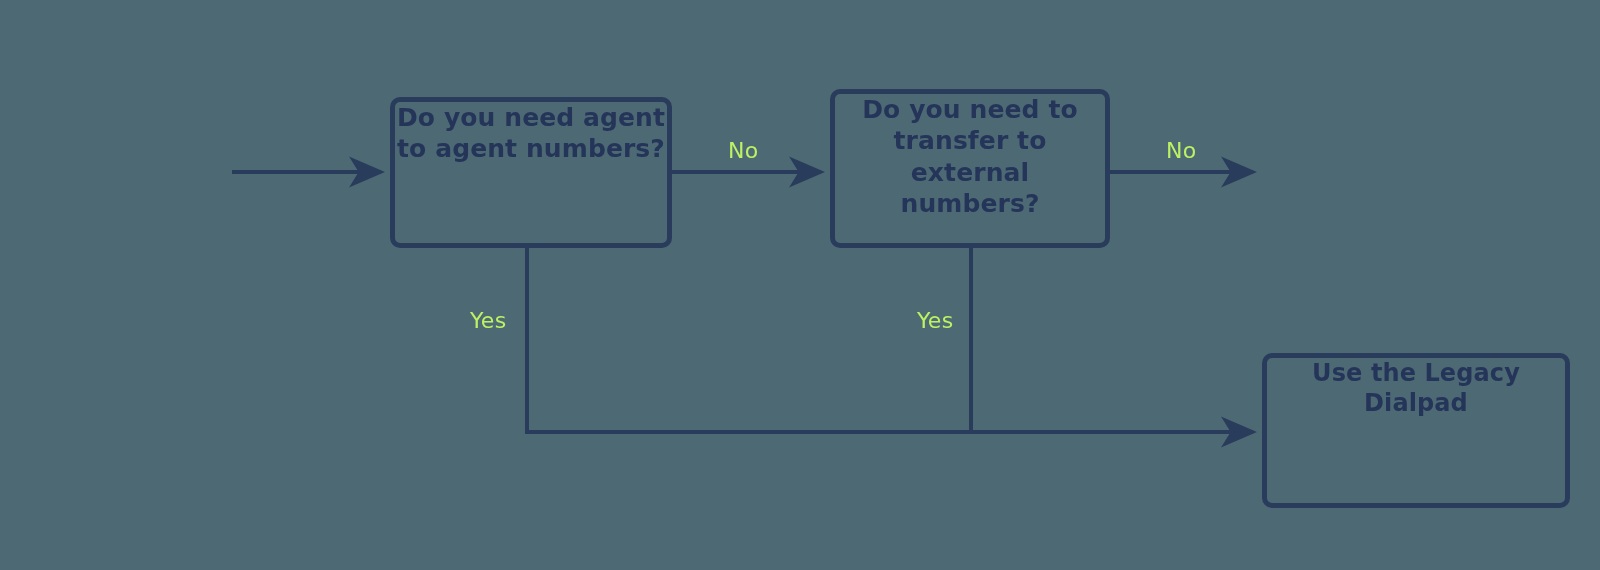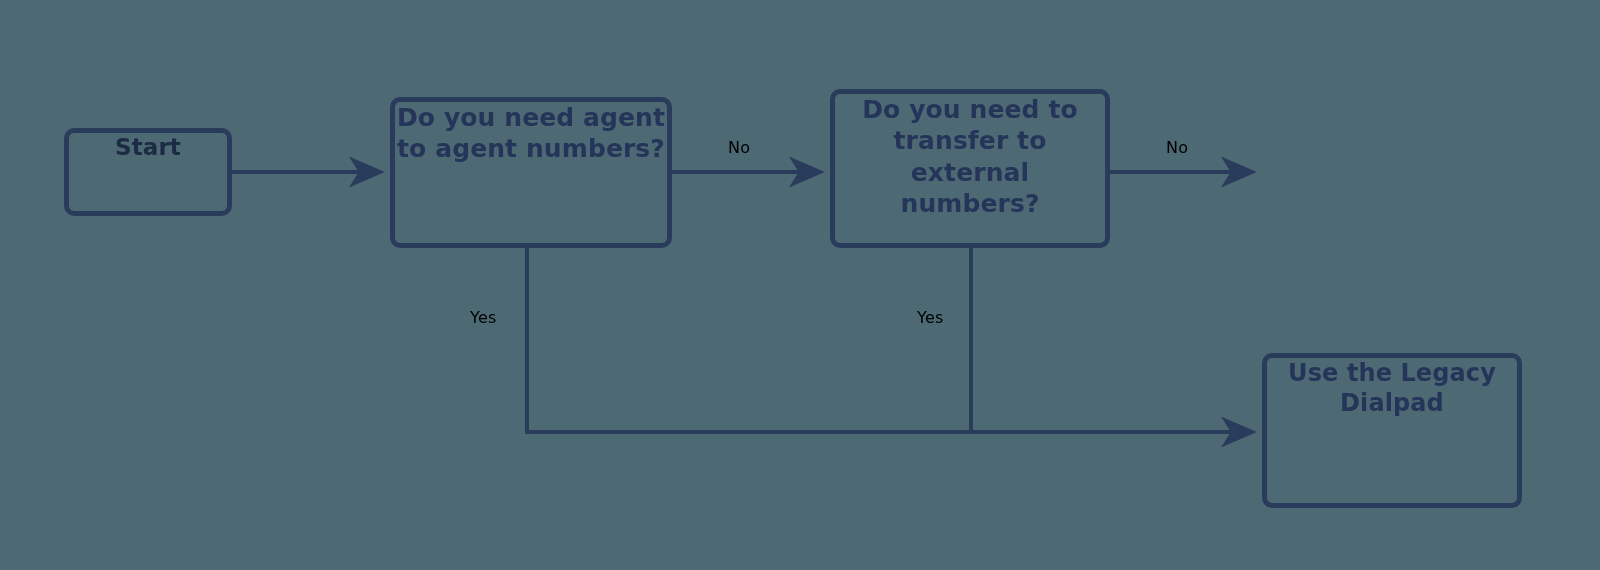--- a/index.html
+++ b/index.html
@@ -50,22 +50,22 @@
     color: #1d2a44;
   }
   .node-decision .node-label {
     font-size: 25px;
   }
   .node-terminal .node-label {
     font-size: 24px;
   }
   .edge-label {
     position: absolute;
-    color: #000000;
-    font-size: 16px;
+    color: #bef264;
+    font-size: 22px;
     font-weight: normal;
     letter-spacing: 0.3px;
     white-space: nowrap;
   }
 </style>
 </head>
 <body>
 
 <div id="flowchart-canvas">
 
@@ -85,37 +85,34 @@
      Native Flex --&gt;
     <path d="M1110,172 L1253,172" stroke="#2a3c5c" stroke-width="4" fill="none" marker-end="url(#arrowhead)"></path>
 
      down and across to Legacy --&gt;
     <path d="M527,248 L527,432 L1253,432" stroke="#2a3c5c" stroke-width="4" fill="none" stroke-linejoin="miter" marker-end="url(#arrowhead)"></path>
 
      down joining the Legacy line --&gt;
     <path d="M971,248 L971,432" stroke="#2a3c5c" stroke-width="4" fill="none"></path>
   </svg>
 
-  <div class="node node-start" style="left:64px; top:128px; width:168px; height:88px;">
-    <span class="node-label">Start</span>
-  </div>
 
   <div class="node node-decision" style="left:390px; top:97px; width:282px; height:151px;">
     <span class="node-label">Do you need agent
 to agent numbers?</span>
   </div>
 
   <div class="node node-decision" style="left:830px; top:89px; width:280px; height:159px;">
     <span class="node-label">Do you need to
 transfer to external
 numbers?</span>
   </div>
 
 
-  <div class="node node-terminal" style="left:1262px; top:353px; width:260px; height:155px;">
+  <div class="node node-terminal" style="left:1262px; top:353px; width:308px; height:155px;">
     <span class="node-label">Use the Legacy
 Dialpad</span>
   </div>
 
   <span class="edge-label" style="left:728px; top:138px;">No</span>
 
   <span class="edge-label" style="left:1166px; top:138px;">No</span>
 
   <span class="edge-label" style="left:470px; top:308px;">Yes</span>
 

